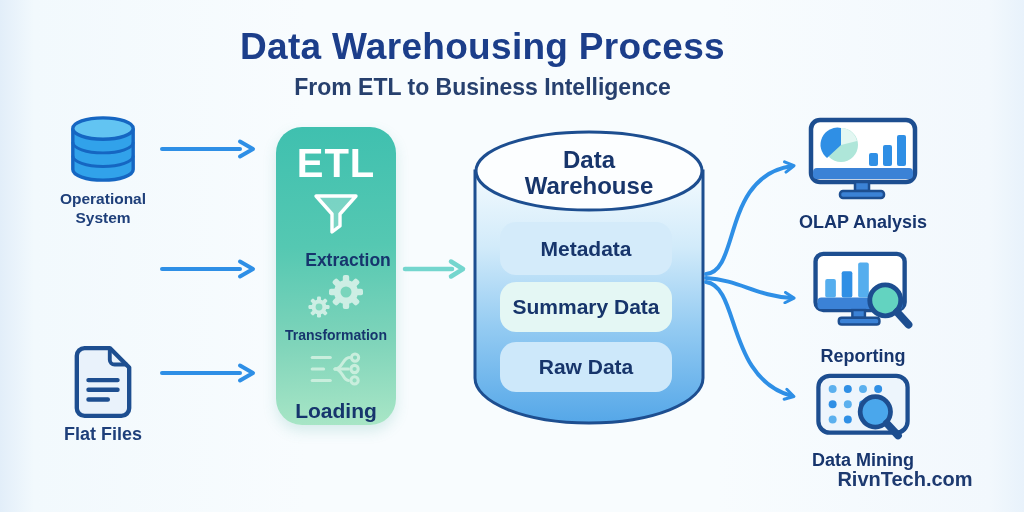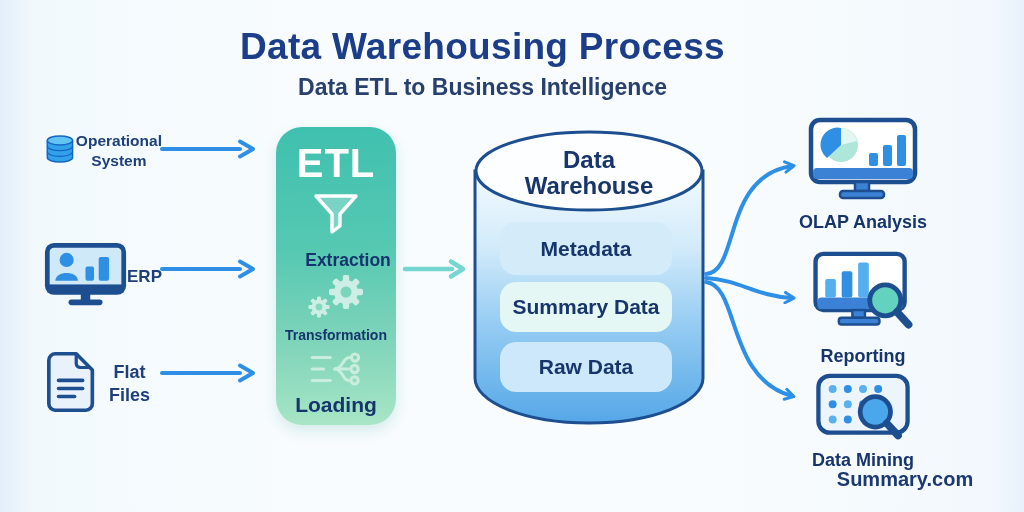--- a/index.html
+++ b/index.html
@@ -6,39 +6,39 @@
   html,body { width:1024px; height:512px; }
   body { font-family:"Liberation Sans", sans-serif; }
   .canvas {
     position:relative; width:1024px; height:512px; overflow:hidden;
     background:linear-gradient(90deg,#e2eef9 0px,#f2f9fd 34px,#f8fcfe 30%,#f8fcfe 70%,#f2f8fd calc(100% - 34px),#e8f2fb 100%);
   }
   .hdr { position:absolute; left:0; top:26px; width:965px; text-align:center; }
   .title { font-size:37px; font-weight:bold; color:#1c3e8a; letter-spacing:.3px; }
   .subtitle { margin-top:6px; font-size:23px; font-weight:600; color:#27406e; }
 
-  .src { position:absolute; left:44px; width:118px; display:flex; flex-direction:row; align-items:center; text-align:center; }
+  .src { position:absolute; left:44px; width:118px; display:flex; flex-direction:column; align-items:center; text-align:center; }
   .src-label { font-weight:bold; color:#1e3f7a; line-height:1.25; margin-top:3px; }
   .s1 { top:112px; } .s1 .src-label { font-size:15.5px; }
   .s2 { top:240px; } .s2 .src-label { font-size:17px; }
   .s3 { top:344px; } .s3 .src-label { font-size:18px; }
 
   .harrow { position:absolute; }
 
   .etl {
     position:absolute; left:276px; top:127px; width:120px; height:298px;
     border-radius:26px; background:linear-gradient(178deg,#3fc0af 0%,#55c8b2 40%,#7fd4ba 72%,#a9e6c6 100%);
     display:flex; flex-direction:column; align-items:center;
     box-shadow:0 6px 14px rgba(60,160,150,.18);
   }
   .etl-title { margin-top:14px; font-size:40px; font-weight:bold; color:#ffffff; letter-spacing:1px;text-align:right; }
   .etl-step { font-weight:bold; color:#16356d; }
   .etl-step.extraction { font-size:17.5px; margin-top:8px;margin-left:24px; }
   .etl-step.transformation { font-size:14px; margin-top:4px; }
-  .etl-step.loading { font-size:21px; }
+  .etl-step.loading { font-size:21px; margin-top:6px; }
   .funnel-wrap { margin-top:6px; }
   .gears-wrap { margin-top:2px; }
   .flow-wrap { margin-top:6px; }
 
   .cyl { position:absolute; left:472px; top:128px; }
   .cyl text { font-family:"Liberation Sans", sans-serif; font-weight:bold; fill:#17356b; }
 
   .fan { position:absolute; left:700px; top:128px; }
 
   .out { position:absolute; left:788px; width:150px; display:flex; flex-direction:column; align-items:center; text-align:center; }
@@ -47,46 +47,33 @@
 
   .brand { position:absolute; left:800px; top:468px; width:210px; text-align:center; font-size:20px; font-weight:bold; color:#1d3a70; }
 </style>
 </head>
 <body>
 
 <div class="canvas">
 
   <div class="hdr">
     <div class="title">Data Warehousing Process</div>
-    <div class="subtitle">Data ETL to Business Intelligence</div>
+    <div class="subtitle">From ETL to Business Intelligence</div>
   </div>
 
   <div class="src s1">
     <svg width="76" height="74" viewBox="0 0 78 76">
       <path d="M8,17 V59 A31,11 0 0 0 70,59 V17" fill="#31a2ea" stroke="#1566c2" stroke-width="3.5"></path>
       <path d="M8,31 A31,11 0 0 0 70,31" fill="none" stroke="#1566c2" stroke-width="3"></path>
       <path d="M8,45 A31,11 0 0 0 70,45" fill="none" stroke="#1566c2" stroke-width="3"></path>
       <ellipse cx="39" cy="17" rx="31" ry="11" fill="#62c4f2" stroke="#1566c2" stroke-width="3.5"></ellipse>
     </svg>
     <div class="src-label">Operational System</div>
   </div>
 
-  <div class="src s2">
-    <svg width="88" height="70" viewBox="0 0 88 70">
-      <rect x="3.5" y="3.5" width="81" height="50" rx="7" fill="#cfe9f9" stroke="#1d4e90" stroke-width="5"></rect>
-      <circle cx="24" cy="19" r="7.5" fill="#2f8fe5"></circle>
-      <path d="M12,41 C12,30 36,30 36,41 Z" fill="#2f8fe5"></path>
-      <rect x="44" y="26" width="9" height="15" rx="2" fill="#2f8fe5"></rect>
-      <rect x="58" y="16" width="11" height="25" rx="2" fill="#2f8fe5"></rect>
-      <rect x="3.5" y="45" width="81" height="8.5" fill="#1d4e90"></rect>
-      <rect x="39" y="53" width="10" height="9" fill="#1d4e90"></rect>
-      <rect x="26" y="61" width="36" height="6" rx="3" fill="#1d4e90"></rect>
-    </svg>
-    <div class="src-label">ERP</div>
-  </div>
 
   <div class="src s3">
     <svg width="64" height="76" viewBox="0 0 66 78">
       <path d="M14,4 H40 L60,24 V66 A8,8 0 0 1 52,74 H14 A8,8 0 0 1 6,66 V12 A8,8 0 0 1 14,4 Z" fill="#e9f2fb" stroke="#1d4e90" stroke-width="4.5" stroke-linejoin="round"></path>
       <path d="M40,5 V16 a5,5 0 0 0 5,5 H58" fill="none" stroke="#1d4e90" stroke-width="4"></path>
       <path d="M18,37 H48 M18,47 H48 M18,57 H38" fill="none" stroke="#1d4e90" stroke-width="4.5" stroke-linecap="round"></path>
     </svg>
     <div class="src-label">Flat Files</div>
   </div>
 
@@ -247,15 +234,15 @@
       <rect x="31" y="22" width="11" height="27" rx="2" fill="#2f8fe5"></rect>
       <rect x="48" y="13" width="11" height="36" rx="2" fill="#55aeee"></rect>
       <rect x="42" y="62" width="13" height="8" fill="#3b82d6" stroke="#1d4e90" stroke-width="2.5"></rect>
       <rect x="28" y="70" width="42" height="7" rx="3" fill="#3b82d6" stroke="#1d4e90" stroke-width="2.5"></rect>
       <circle cx="76" cy="52" r="16" fill="#63d3c0" stroke="#1d4e90" stroke-width="5"></circle>
       <line x1="88" y1="64" x2="100" y2="77" stroke="#1d4e90" stroke-width="8" stroke-linecap="round"></line>
     </svg>
     <div class="out-label">Reporting</div>
   </div>
 
-  <div class="brand">Summary.com</div>
+  <div class="brand">RivnTech.com</div>
 
 </div>
 
 </body></html>

